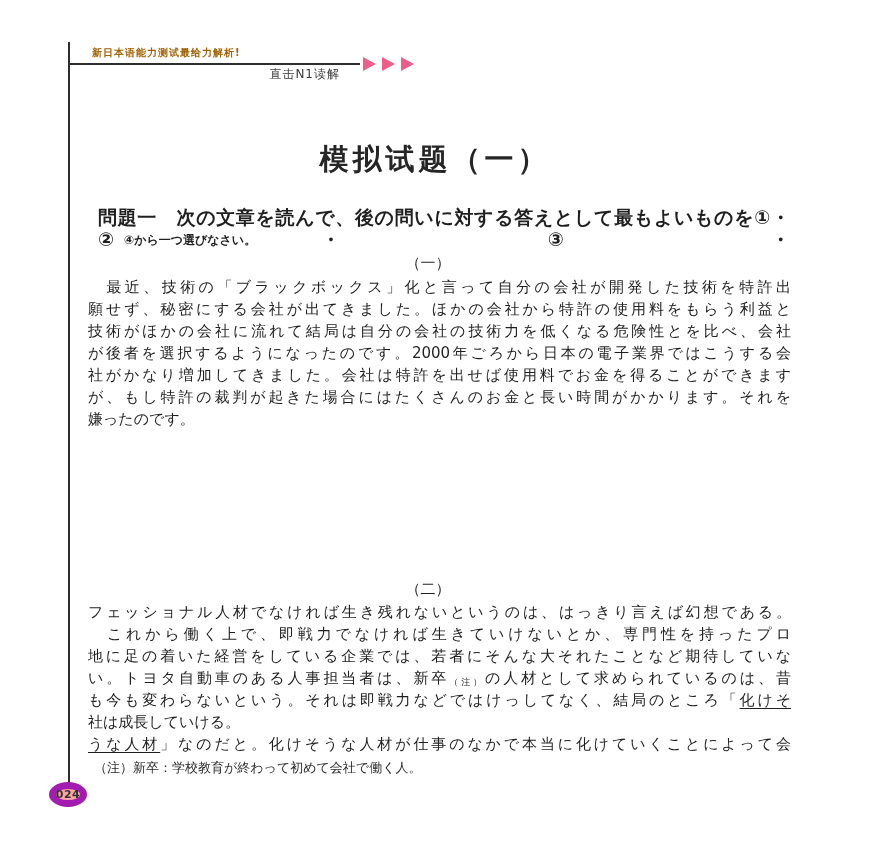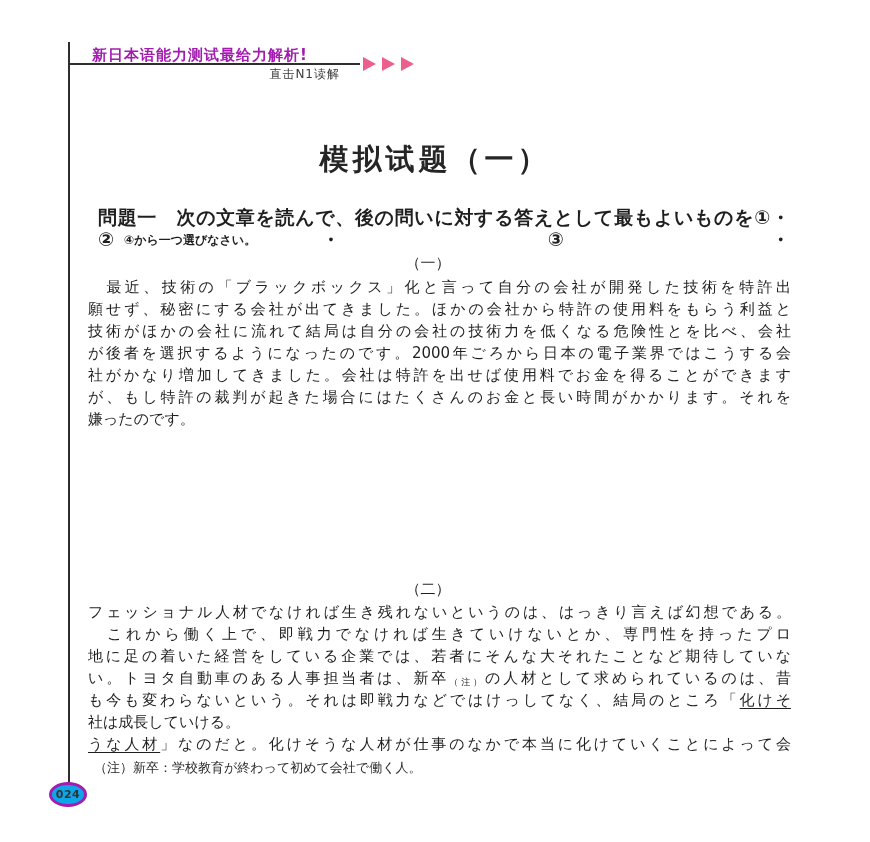--- a/index.html
+++ b/index.html
@@ -10,21 +10,21 @@
     background:#ffffff;
     font-family:"DejaVu Sans", sans-serif;
     color:#222222;
     overflow:hidden;
   }
   
   .vrule { position:absolute; left:68px; top:42px; width:2px; height:743px; background:#2e2e2e; }
   .hrule { position:absolute; left:68px; top:63px; width:292px; height:2px; background:#2e2e2e; }
 
   
-  .series-title { position:absolute; left:92px; top:46px; font-size:15px; font-weight:bold; letter-spacing:1px; color:#a21caf; }
+  .series-title { position:absolute; left:92px; top:46px; font-size:10px; font-weight:bold; letter-spacing:1px; color:#a16207; }
   .subtitle { position:absolute; left:100px; top:66px; width:240px; text-align:right; font-size:12px; color:#3a3a3a; letter-spacing:1px; }
   .arrows { position:absolute; left:363px; top:57px; display:flex; gap:6px; }
   .arrow { width:0; height:0; border-top:7px solid transparent; border-bottom:7px solid transparent; border-left:13px solid #ec5f8a; }
 
   
   .page-title { position:absolute; top:140px; left:0; right:0; text-align:center; font-size:29px; font-weight:bold; letter-spacing:4px; color:#252525; }
 
   
   .instr1 { position:absolute; left:98px; top:206px; width:692px; font-size:19px; font-weight:bold; line-height:22px; color:#1f1f1f; }
   .instr2 { position:absolute; left:124px; top:232px; font-size:12px; font-weight:bold; color:#1f1f1f; }
@@ -48,21 +48,21 @@
   .qlabel { margin-right:14px; }
   .options { margin-left:41px; margin-top:2px; }
   .opt { height:21px; line-height:21px; }
 
   
   .footnote { position:absolute; left:94px; top:759px; font-size:13px; color:#2a2a2a;text-align:center; }
 
   
   .badge {
     position:absolute; left:49px; top:782px; width:38px; height:25px;
-    border:3px solid #a21caf; border-radius:50%; background:#0ea5e9;
+    border:7px solid #a21caf; border-radius:50%; background:#fca5a5;
     display:flex; align-items:center; justify-content:center; z-index:2;
   }
   .badge span { font-size:11px; font-weight:bold; color:#333; letter-spacing:0.5px; }
 </style>
 </head>
 <body>
 
 <div class="page">
 
   <div class="vrule"></div>

